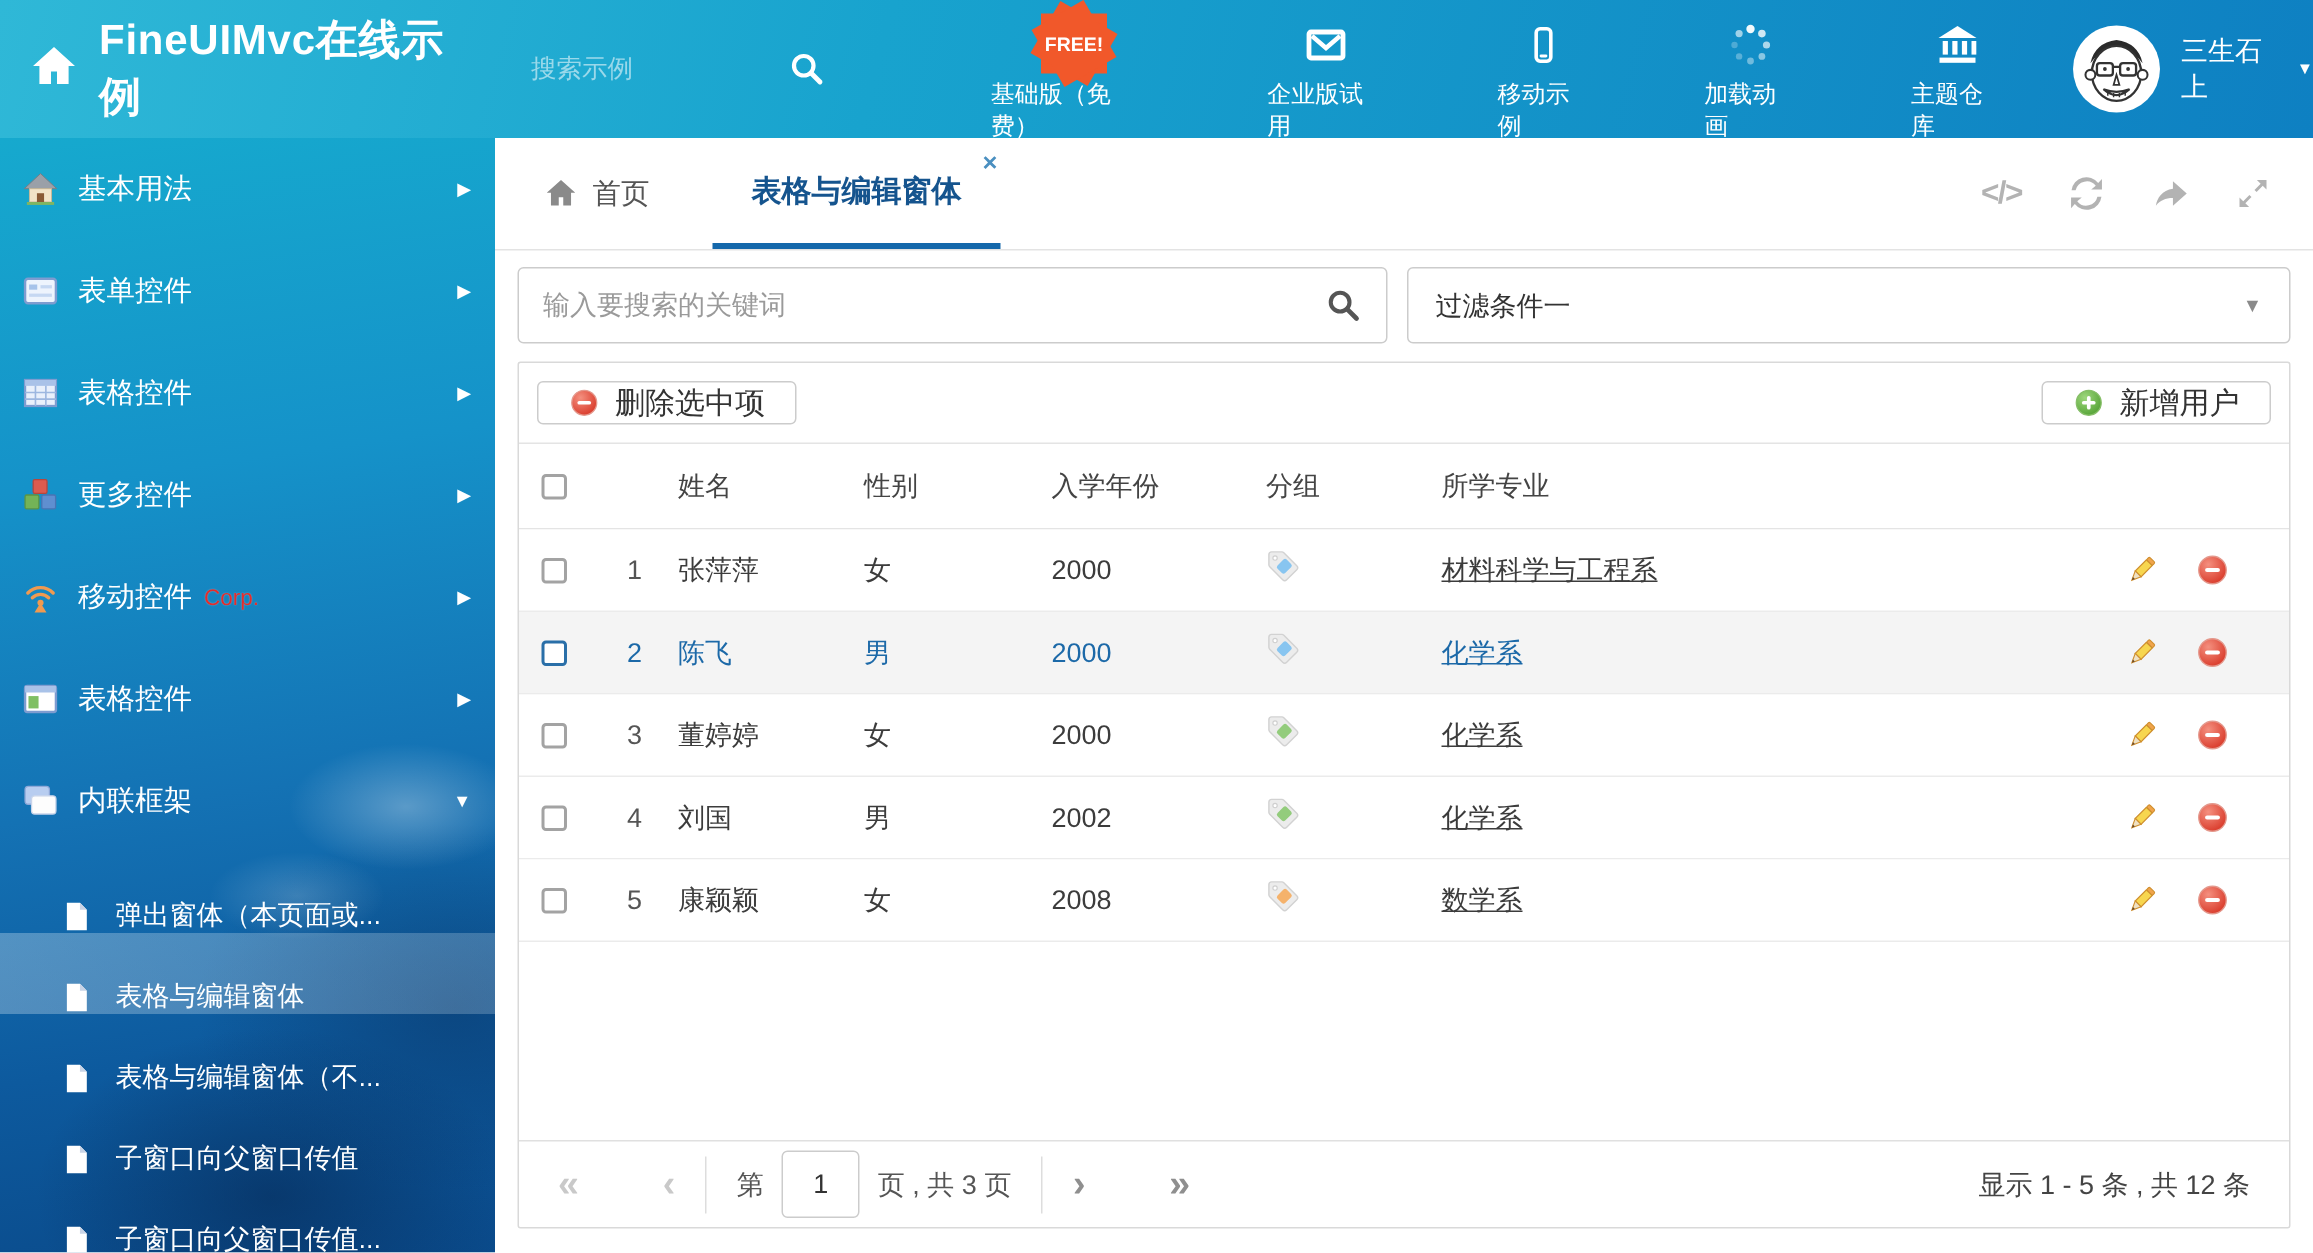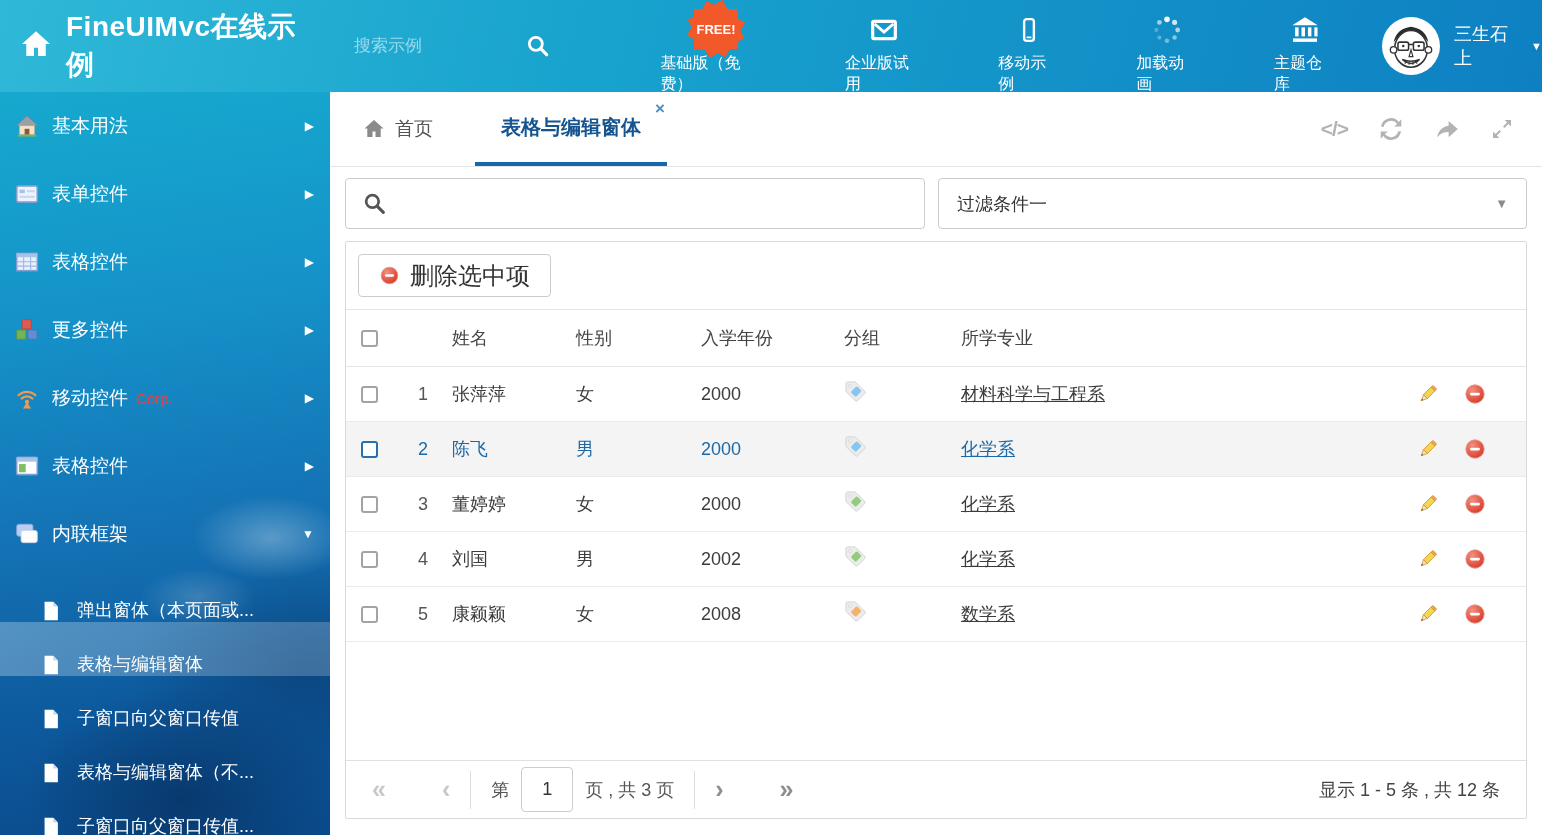--- a/index.html
+++ b/index.html
@@ -56,21 +56,21 @@
 
   .search-row { display:flex; padding:11px 15px 0 15px; gap:13px; }
   .s-input { width:580px; height:51px; border:1px solid #ccc; border-radius:4px; display:flex; align-items:center; padding:0 16px; background:#fff; }
   .s-input input { border:none; outline:none; flex:1; font-size:18px; color:#333; font-family:inherit; }
   .s-input input::placeholder { color:#9a9a9a; }
   .s-filter { flex:1; height:51px; border:1px solid #ccc; border-radius:4px; display:flex; align-items:center; padding:0 18px; font-size:18px; color:#333; cursor:pointer; background:#fff; }
   .s-filter .caret { margin-left:auto; color:#8a8a8a; font-size:13px; }
 
   .panel { margin:12px 15px 0 15px; height:578px; border:1px solid #d9d9d9; border-radius:2px; display:flex; flex-direction:column; background:#fff; }
   .toolbar { padding:12px; display:flex; justify-content:space-between; }
-  .btn { display:flex; align-items:center; gap:10px; height:43px; padding:0 20px; border:1px solid #ccc; border-radius:4px; background:#fff; font-size:24px; color:#333; cursor:pointer; font-family:inherit; }
+  .btn { display:flex; align-items:center; gap:10px; height:29px; padding:0 20px; border:1px solid #ccc; border-radius:4px; background:#fff; font-size:20px; color:#333; cursor:pointer; font-family:inherit; }
 
   .grid { display:grid; grid-template-columns:46px 60px 124px 125px 143px 117px 1fr 150px; align-items:center; }
   .g-head { height:58px; border-top:1px solid #e4e4e4; border-bottom:1px solid #e4e4e4; color:#444; font-size:18px; }
   .g-row { height:55px; border-bottom:1px solid #ebebeb; color:#3c3c3c; font-size:18px; background:#fff; }
   .g-row.selected { background:#f4f4f4; color:#1c69a8; }
   .c-check { display:flex; justify-content:center; }
   .checkbox { width:17px; height:17px; border:2px solid #a3a3a3; border-radius:3px; background:#fff; cursor:pointer; }
   .g-row.selected .checkbox { border-color:#2a6fa8; }
   .c-num { text-align:right; padding-right:24px; color:#555; }
   .g-row.selected .c-num { color:#1c69a8; }
@@ -313,30 +313,30 @@
     </span>
     <span>表格与编辑窗体</span>
   </div>
   <div class="side-sub">
     <span class="fic">
       <svg width="22" height="22" viewBox="0 0 24 24">
           <path d="M5 2h9.5l5 5v15H5z" fill="#fff"></path>
           <path d="M14.5 2v5h5z" fill="#c9d4e6"></path>
         </svg>
     </span>
-    <span>子窗口向父窗口传值</span>
+    <span>表格与编辑窗体（不...</span>
   </div>
   <div class="side-sub">
     <span class="fic">
       <svg width="22" height="22" viewBox="0 0 24 24">
           <path d="M5 2h9.5l5 5v15H5z" fill="#fff"></path>
           <path d="M14.5 2v5h5z" fill="#c9d4e6"></path>
         </svg>
     </span>
-    <span>表格与编辑窗体（不...</span>
+    <span>子窗口向父窗口传值</span>
   </div>
   <div class="side-sub">
     <span class="fic">
       <svg width="22" height="22" viewBox="0 0 24 24">
           <path d="M5 2h9.5l5 5v15H5z" fill="#fff"></path>
           <path d="M14.5 2v5h5z" fill="#c9d4e6"></path>
         </svg>
     </span>
     <span>子窗口向父窗口传值...</span>
   </div>
@@ -371,39 +371,48 @@
       <span class="tool-ic">
         <svg width="24" height="24" viewBox="0 0 24 24" fill="#b3b3b3">
             <path d="M21 3v6.4l-2.5-2.5-4.1 4.1-1.4-1.4 4.1-4.1L14.6 3zM3 21v-6.4l2.5 2.5 4.1-4.1 1.4 1.4-4.1 4.1L9.4 21z"></path>
           </svg>
       </span>
     </span>
   </div>
 
   <div class="search-row">
     <div class="s-input">
+      <input placeholder="输入要搜索的关键词" style="">
       <svg width="25" height="25" viewBox="0 0 24 24">
           <circle cx="10" cy="10" r="6" fill="none" stroke="#555" stroke-width="2.6"></circle>
           <path d="M14.5 14.5 20.5 20.5" stroke="#555" stroke-width="3" stroke-linecap="round"></path>
         </svg>
     </div>
     <div class="s-filter">
       <span>过滤条件一</span>
       <span class="caret">▼</span>
     </div>
   </div>
 
   <div class="panel">
     <div class="toolbar">
       <button class="btn">
         <svg width="21" height="21" viewBox="0 0 24 24">
             <circle cx="12" cy="12" r="9.5" fill="url(#gradRed)" stroke="#e4988c" stroke-width="1"></circle>
             <rect x="6.8" y="10.6" width="10.4" height="2.8" rx="1.4" fill="#fff"></rect>
           </svg>
         <span>删除选中项</span>
+      </button>
+      <button class="btn">
+        <svg width="21" height="21" viewBox="0 0 24 24">
+            <circle cx="12" cy="12" r="9.5" fill="url(#gradGreen)" stroke="#86be68" stroke-width="1"></circle>
+            <rect x="6.8" y="10.6" width="10.4" height="2.8" rx="1.4" fill="#fff"></rect>
+            <rect x="10.6" y="6.8" width="2.8" height="10.4" rx="1.4" fill="#fff"></rect>
+          </svg>
+        <span>新增用户</span>
       </button>
     </div>
 
     <div class="grid g-head">
       <span class="c-check">
           <span class="checkbox"></span>
         </span>
       <span></span>
       <span>姓名</span>
       <span>性别</span>

